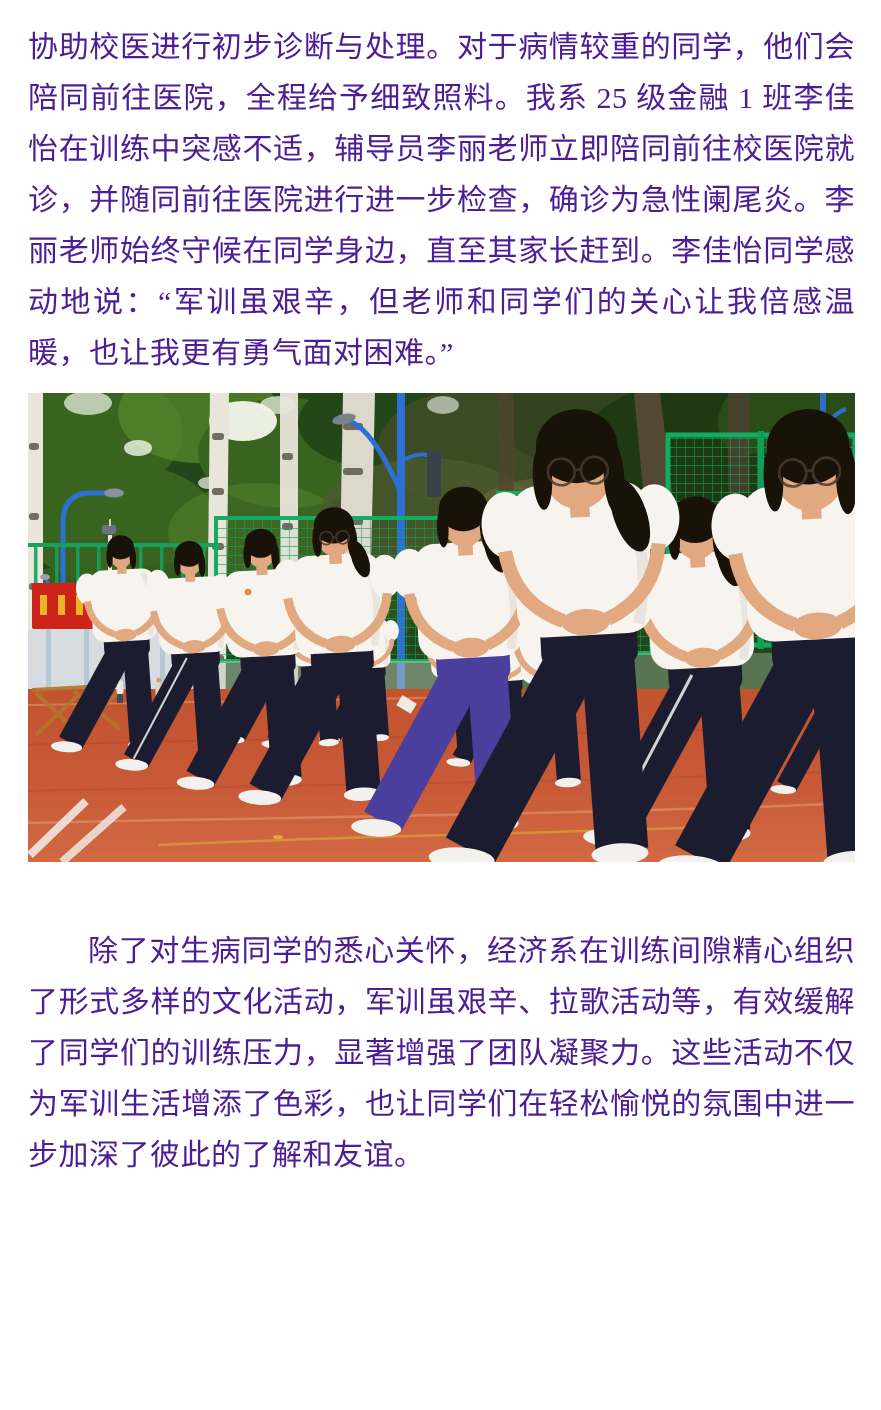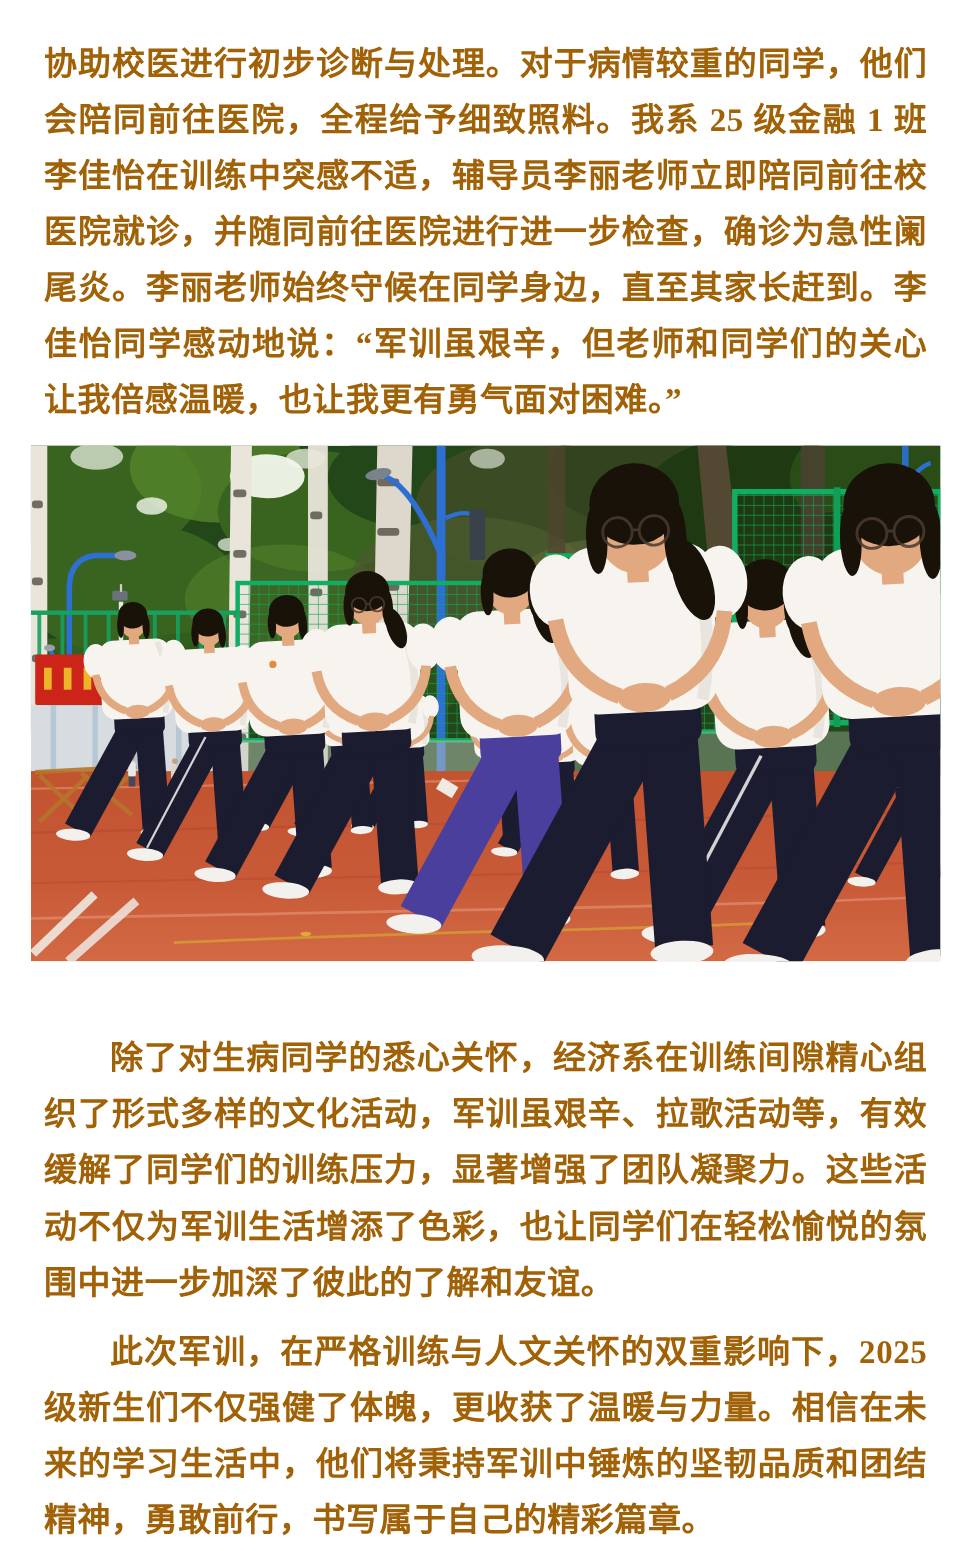--- a/index.html
+++ b/index.html
@@ -7,25 +7,24 @@
   .page{
     box-sizing:border-box;
     width:881px;height:1410px;
     padding:21px 26px 0 28px;
     background:#ffffff;
   }
   p.para{
     font-family:"Liberation Serif","DejaVu Serif",serif;
     font-size:30px;
     line-height:51px;
-    color:#a16207;
-    margin:12px;
+    color:#4c1d95;
+    margin:0;
     text-align:justify;
     letter-spacing:0.5px;
-    font-weight:bold;
   }
   p.indent{ text-indent:2em; }
   figure.photo{
     margin:15px 0 63px 0;
     width:827px;height:469px;
     overflow:hidden;
   }
   figure.photo svg{ display:block; }
 </style>
 </head>
@@ -488,15 +487,14 @@
               <circle cx="818.9" cy="78.5" r="13.6"></circle>
               <path d="M798.1 77.2 L805.9 77.2"></path>
             </g>
           </g>
         </svg>
       </div>
   </figure>
 
   <p class="para indent">除了对生病同学的悉心关怀，经济系在训练间隙精心组织了形式多样的文化活动，军训虽艰辛、拉歌活动等，有效缓解了同学们的训练压力，显著增强了团队凝聚力。这些活动不仅为军训生活增添了色彩，也让同学们在轻松愉悦的氛围中进一步加深了彼此的了解和友谊。</p>
 
-  <p class="para indent">此次军训，在严格训练与人文关怀的双重影响下，2025 级新生们不仅强健了体魄，更收获了温暖与力量。相信在未来的学习生活中，他们将秉持军训中锤炼的坚韧品质和团结精神，勇敢前行，书写属于自己的精彩篇章。</p>
 
 </div>
 
 </body></html>

